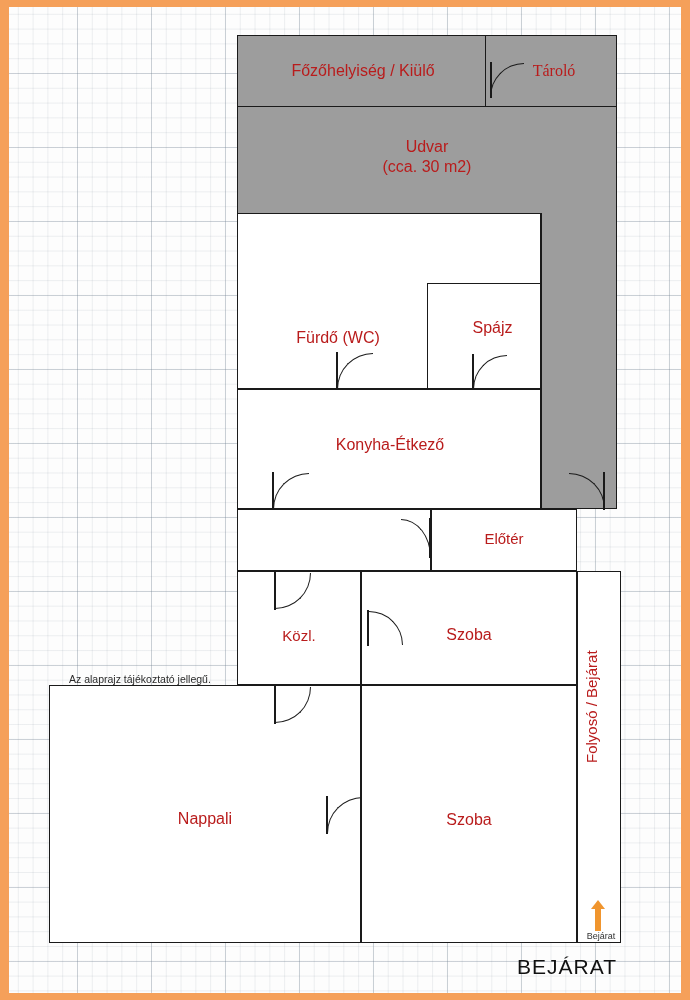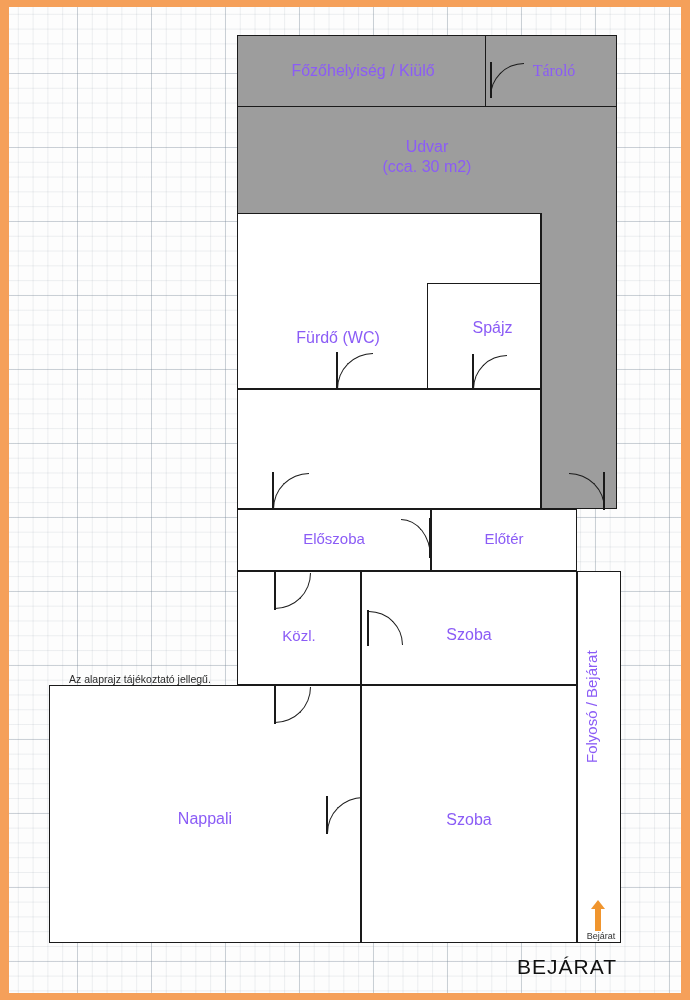--- a/index.html
+++ b/index.html
@@ -51,21 +51,21 @@
     position: absolute;
     box-sizing: border-box;
     border: 1.5px solid #1a1a1a;
     background: transparent;
   }
   .fill-white { background: #ffffff; }
   .fill-gray  { background: #9d9d9d; }
   .label {
     position: absolute;
     text-align: center;
-    color: #8b5cf6;
+    color: #b91c1c;
     font-size: 16px;
     line-height: 1.25;
     white-space: pre-line;
     user-select: none;
   }
   .label.small { font-size: 15px; }
   .label.vertical {
     writing-mode: vertical-rl;
     transform: rotate(180deg);
     font-size: 15px;
@@ -141,28 +141,28 @@
 
     <div class="door tl" style="left:328px; top:346px; width:36px; height:36px;"></div>
     <div class="leaf" style="left:327px; top:345px; width:2px; height:38px;"></div>
 
     <div class="room fill-white" style="left:418px; top:276px; width:114px; height:106px;"></div>
     <div class="label" style="left:420px; top:311px; width:127px;">Spájz</div>
     <div class="door tl" style="left:464px; top:348px; width:34px; height:34px;"></div>
     <div class="leaf" style="left:463px; top:347px; width:2px; height:36px;"></div>
 
     <div class="room fill-white" style="left:228px; top:382px; width:304px; height:120px;"></div>
+    <div class="label" style="left:236px; top:428px; width:290px;">Konyha-Étkező</div>
     <div class="door tl" style="left:264px; top:466px; width:36px; height:36px;"></div>
     <div class="leaf" style="left:263px; top:465px; width:2px; height:38px;"></div>
 
     <div class="door tr" style="left:560px; top:466px; width:36px; height:36px;"></div>
     <div class="leaf" style="left:594px; top:465px; width:2px; height:38px;"></div>
 
     <div class="room fill-white" style="left:228px; top:502px; width:194px; height:62px;"></div>
-    <div class="label small" style="left:232px; top:523px; width:186px;">Előszoba</div>
 
     <div class="room fill-white" style="left:422px; top:502px; width:146px; height:62px;"></div>
     <div class="label small" style="left:424px; top:523px; width:142px;">Előtér</div>
 
     <div class="door tr" style="left:392px; top:512px; width:30px; height:38px;"></div>
     <div class="leaf" style="left:420px; top:511px; width:2px; height:40px;"></div>
 
     <div class="room fill-white" style="left:228px; top:564px; width:124px; height:114px;"></div>
     <div class="label small" style="left:230px; top:620px; width:120px;">Közl.</div>
 

